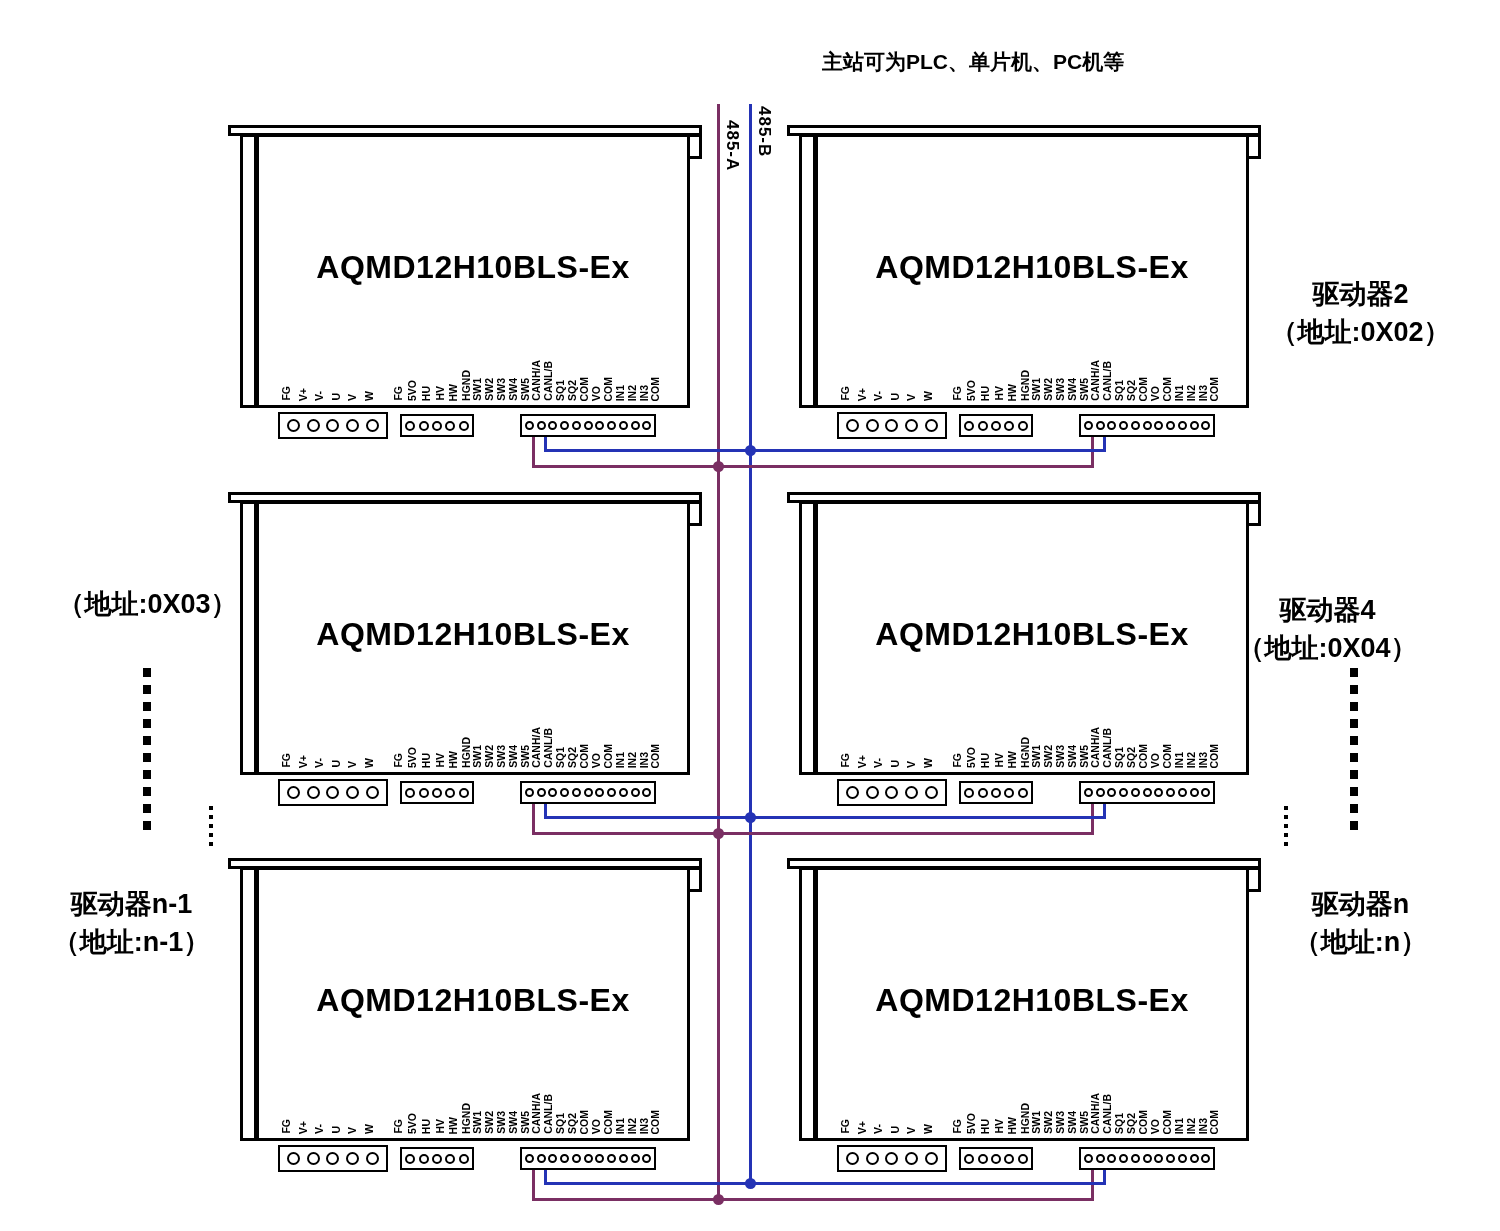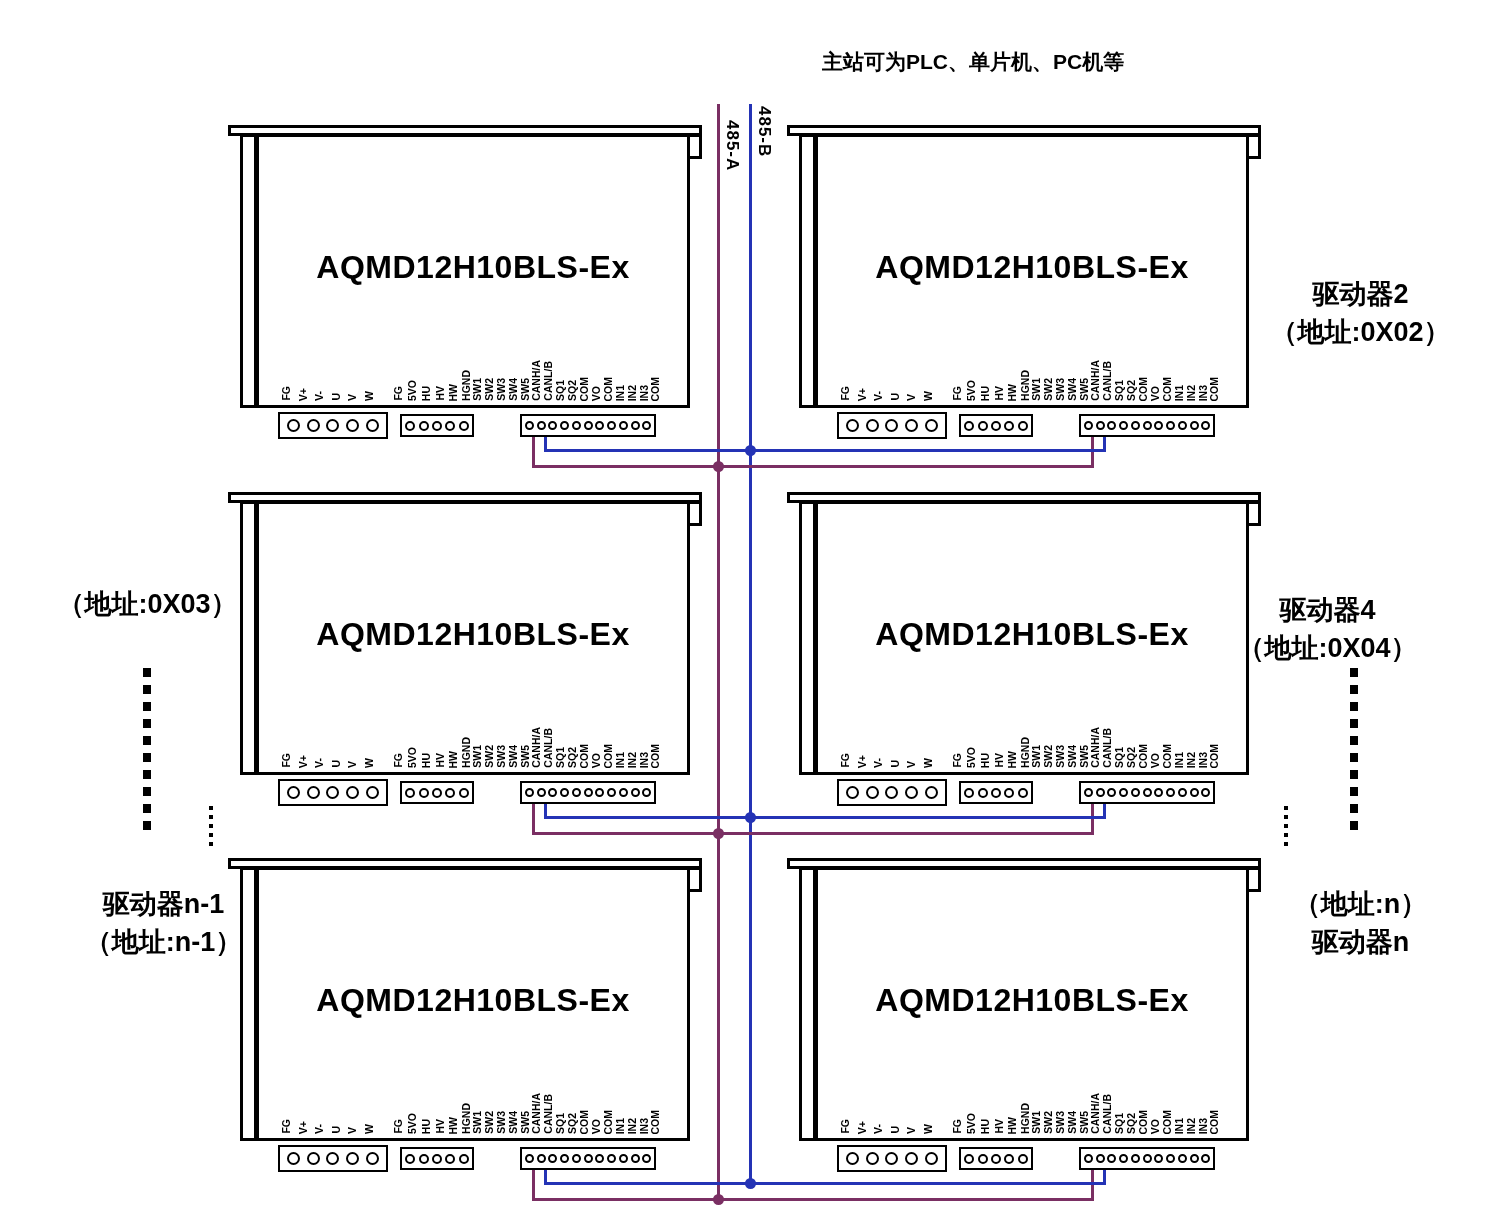--- a/index.html
+++ b/index.html
@@ -477,27 +477,27 @@
         <div>驱动器2</div>
         <div>（地址:0X02）</div>
       </div>
       <div class="caption" style="left: 40px; top: 585px;">
         <div>（地址:0X03）</div>
       </div>
       <div class="caption" style="left: 1220px; top: 585px; margin-top: 6px;">
         <div>驱动器4</div>
         <div>（地址:0X04）</div>
       </div>
-      <div class="caption" style="left: 56px; top: 885px;">
+      <div class="caption" style="left: 24px; top: 885px;">
         <div>驱动器n-1</div>
         <div>（地址:n-1）</div>
       </div>
       <div class="caption" style="left: 1253px; top: 885px;">
+        <div>驱动器n</div>
         <div>（地址:n）</div>
-        <div>驱动器n</div>
       </div>
     </div>
 
   <div class="dashline dash-big-left"></div>
   <div class="dashline dash-big-right"></div>
   <div class="dotline dot-small-left"></div>
   <div class="dotline dot-small-right"></div>
 
 </div>
 

